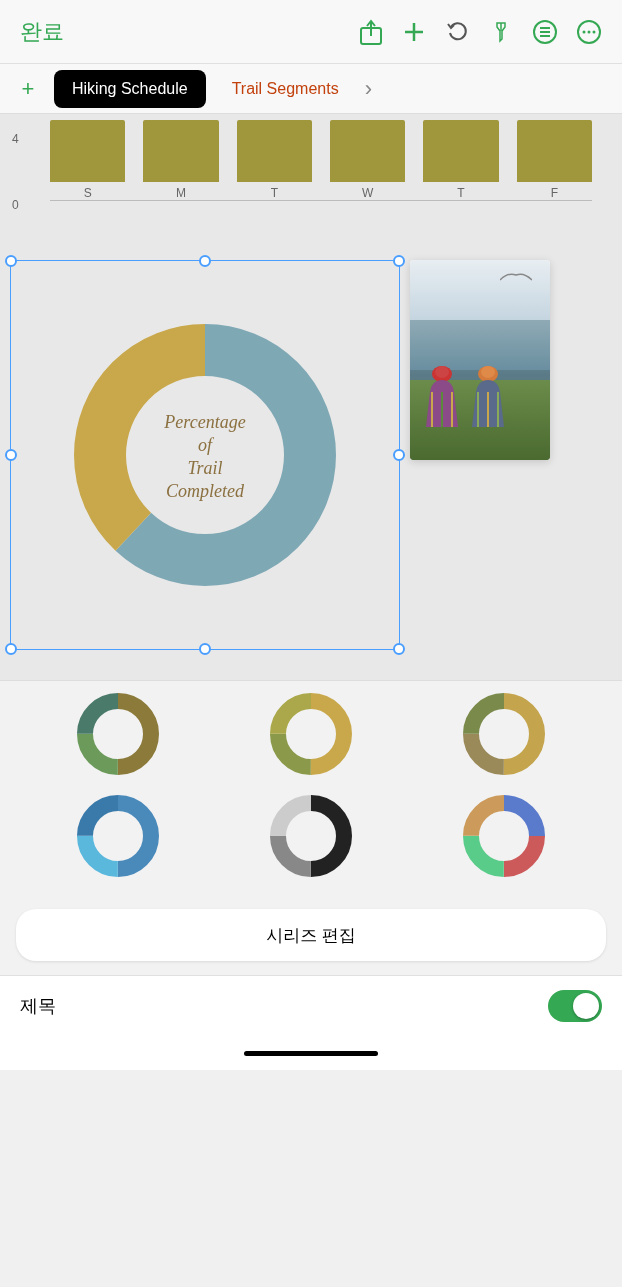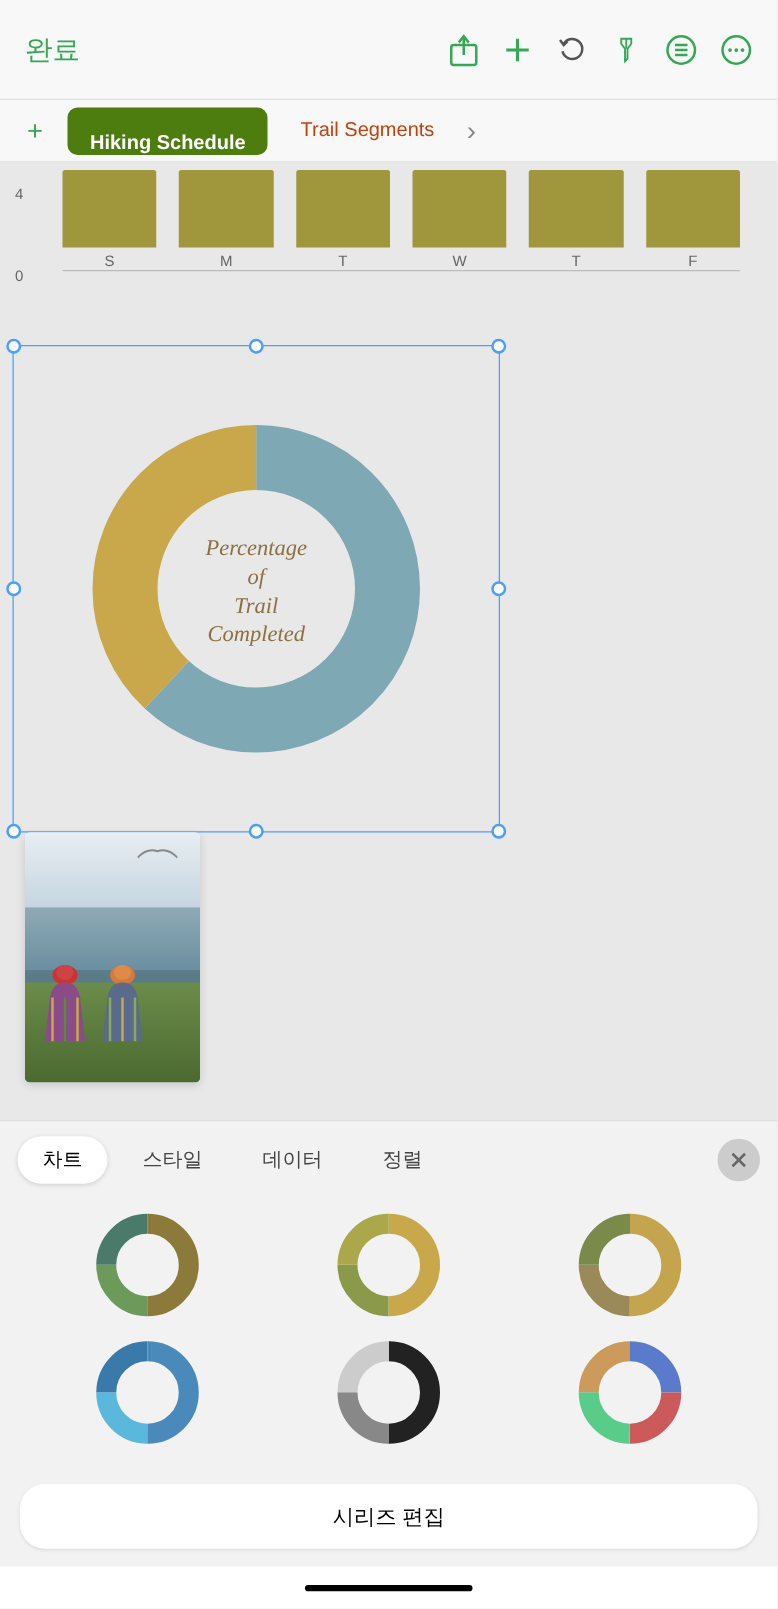--- a/index.html
+++ b/index.html
@@ -12,21 +12,21 @@
     }
 
     
     .toolbar {
       display: flex;
       align-items: center;
       justify-content: space-between;
       padding: 12px 20px;
       background: #f8f8f8;
       border-bottom: 1px solid #e0e0e0;
-      height: 80px;
+      height: 64px;
     }
     .toolbar-left { display: flex; align-items: center; }
     .toolbar-right { display: flex; align-items: center; gap: 18px; }
     .done-btn {
       color: #34a853;
       font-size: 22px;
       font-weight: 400;
       background: none;
       border: none;
       cursor: pointer;
@@ -63,24 +63,23 @@
     .tab-item {
       display: flex; align-items: center; justify-content: center;
       height: 38px;
       padding: 0 18px;
       border-radius: 8px;
       font-size: 16px;
       cursor: pointer;
       white-space: nowrap;
     }
     .tab-item.active {
-      background: #4d7c0f;
+      background: #000000;
       color: white;
-      font-weight: 700;
-      align-items: flex-end;
+      font-weight: 400;
     }
     .tab-item.inactive {
       color: #c2410c;
       font-weight: 400;
     }
     .tab-more {
       margin-left: auto;
       color: #555;
       font-size: 20px;
       cursor: pointer;
@@ -138,21 +137,20 @@
       margin: 0 10px;
     }
 
     
     .donut-area {
       display: flex;
       align-items: flex-start;
       padding: 10px 10px 10px 10px;
       position: relative;
       background: #e8e8e8;
-      flex-direction: column;
     }
     .donut-container {
       position: relative;
       width: 390px;
       height: 390px;
       flex-shrink: 0;
     }
     .selection-box {
       position: absolute;
       top: 0; left: 0; right: 0; bottom: 0;
@@ -493,32 +491,20 @@
           <path d="M30 30 L30 65" stroke="#8aaa5a" stroke-width="2"></path>
         </svg>
       </div>
     </div>
   </div>
 
 </div>
 
 <div class="bottom-panel">
 
-  <div class="panel-tabs">
-    <button class="panel-tab active">차트</button>
-    <button class="panel-tab inactive">스타일</button>
-    <button class="panel-tab inactive">데이터</button>
-    <button class="panel-tab inactive">정렬</button>
-    <button class="panel-close-btn">
-      <svg width="16" height="16" viewBox="0 0 16 16">
-        <line x1="3" y1="3" x2="13" y2="13" stroke="#666" stroke-width="2"></line>
-        <line x1="13" y1="3" x2="3" y2="13" stroke="#666" stroke-width="2"></line>
-      </svg>
-    </button>
-  </div>
 
   <div class="chart-styles-grid">
 
     <div class="chart-style-item">
       <svg class="donut-icon" width="86" height="86" viewBox="0 0 86 86">
         <circle cx="43" cy="43" r="33" fill="none" stroke="#8b7a3a" stroke-width="16" stroke-dasharray="103.7 103.7" stroke-dashoffset="0" transform="rotate(-90 43 43)"></circle>
         <circle cx="43" cy="43" r="33" fill="none" stroke="#6b9a5a" stroke-width="16" stroke-dasharray="51.8 155.5" stroke-dashoffset="-103.7" transform="rotate(-90 43 43)"></circle>
         <circle cx="43" cy="43" r="33" fill="none" stroke="#4a7a6a" stroke-width="16" stroke-dasharray="51.8 155.5" stroke-dashoffset="-155.5" transform="rotate(-90 43 43)"></circle>
         <circle cx="43" cy="43" r="22" fill="#f2f2f2"></circle>
       </svg>
@@ -569,18 +555,24 @@
         <circle cx="43" cy="43" r="22" fill="#f2f2f2"></circle>
       </svg>
     </div>
 
   </div>
 
   <div class="action-buttons">
     <button class="action-btn">시리즈 편집</button>
   </div>
 
+  <div class="title-row">
+    <span class="title-label">제목</span>
+    <div class="toggle-switch">
+      <div class="toggle-knob"></div>
+    </div>
+  </div>
 
   <div class="home-indicator">
     <div class="home-bar"></div>
   </div>
 
 </div>
 
 </body></html>

